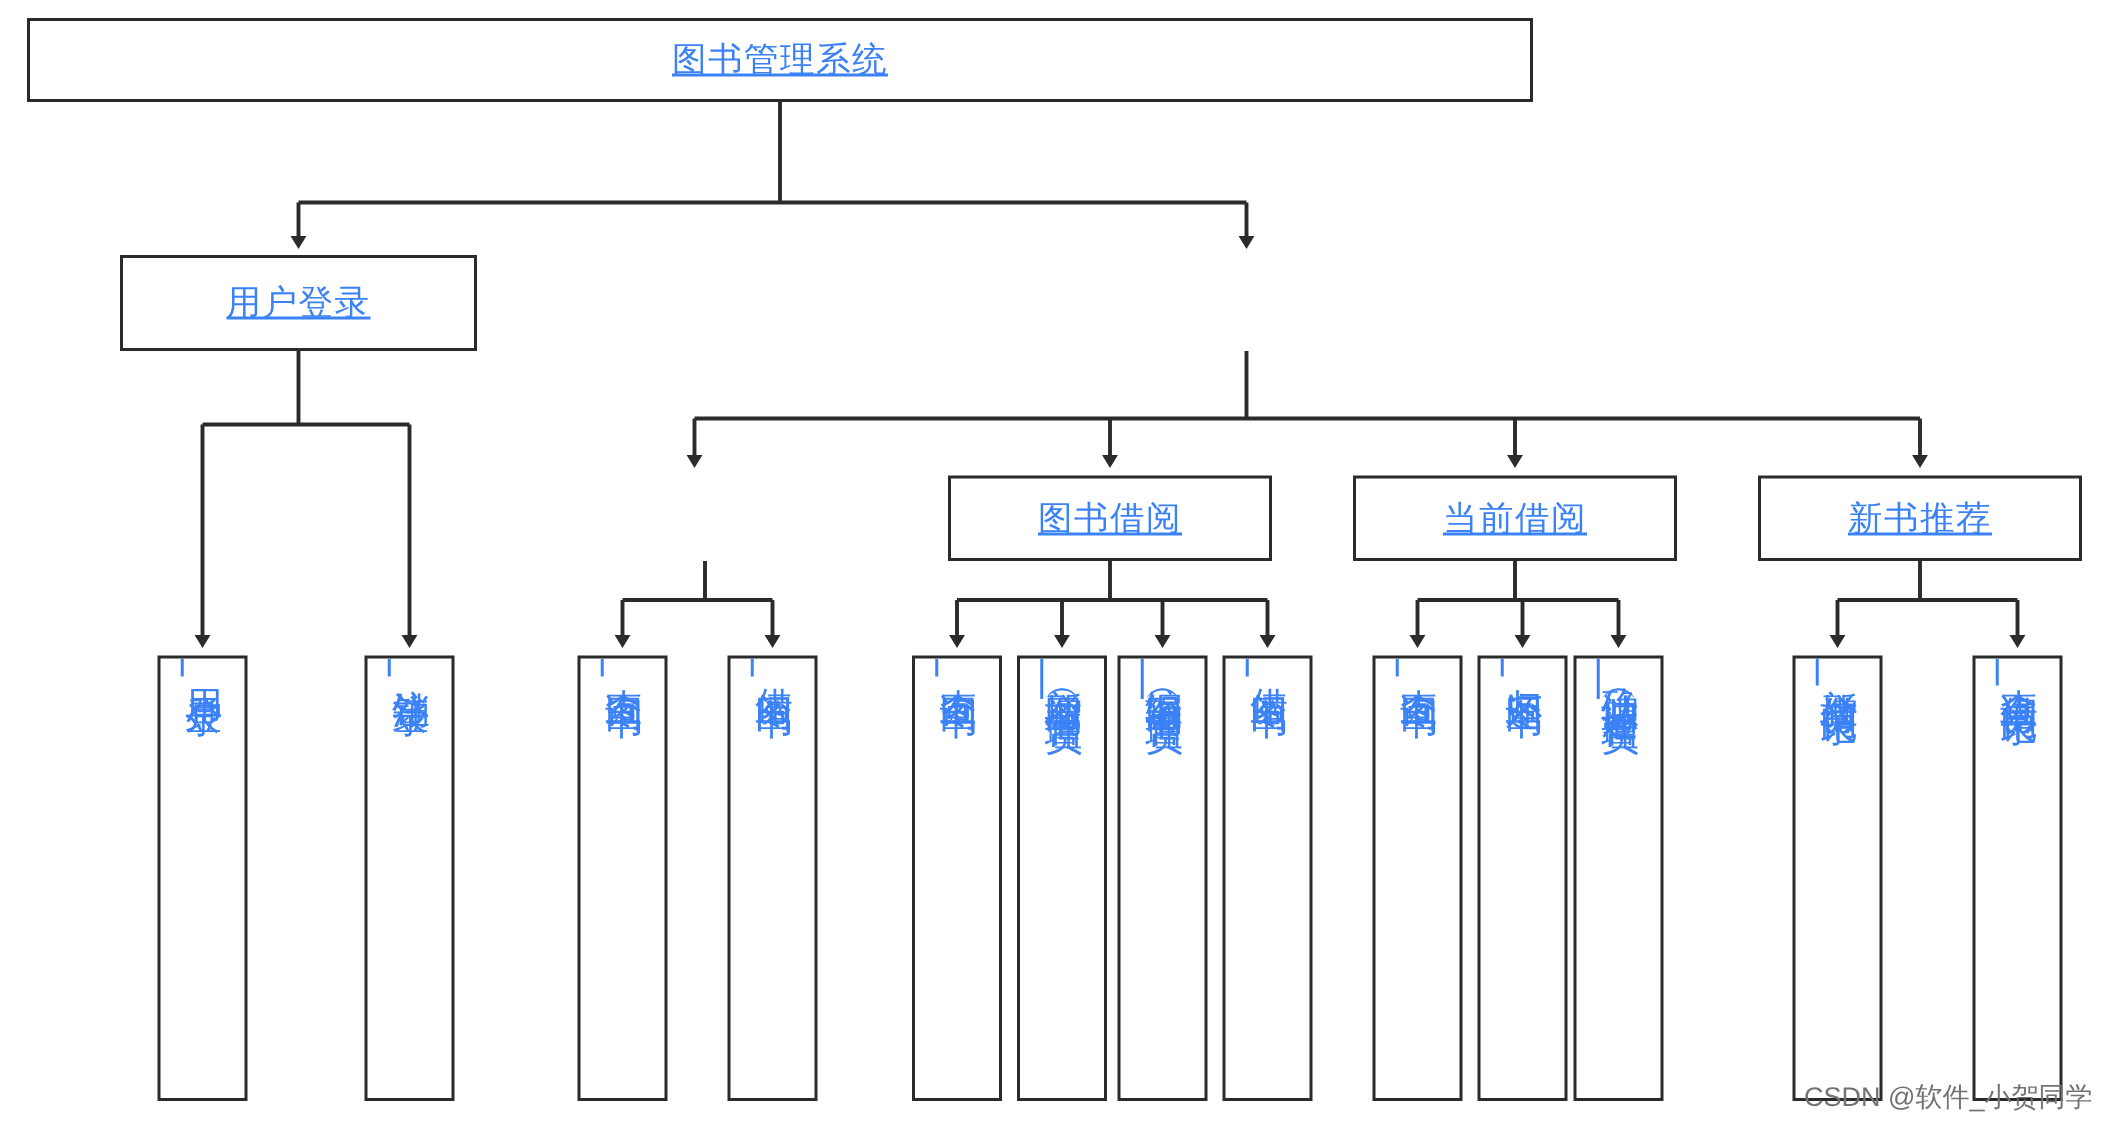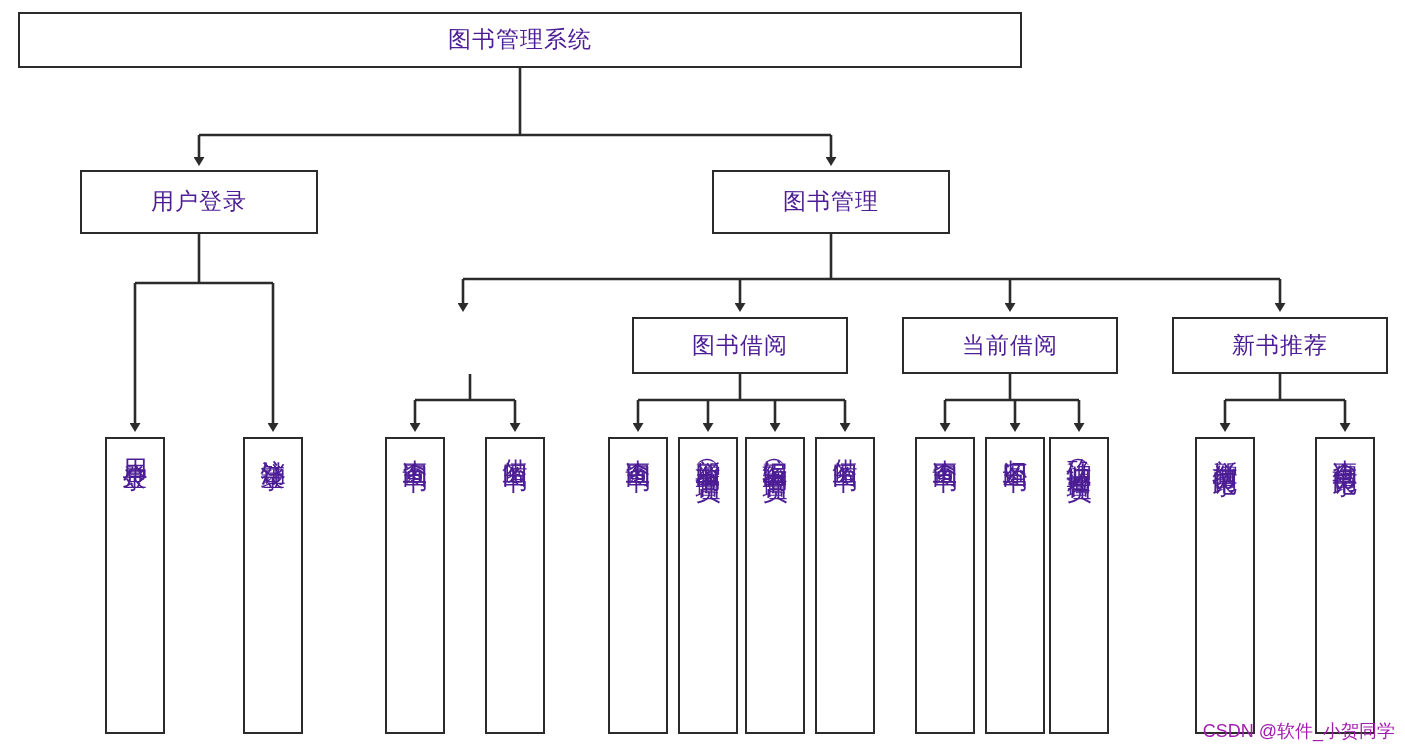--- a/index.html
+++ b/index.html
@@ -29,25 +29,26 @@
     position: absolute;
     box-sizing: border-box;
     background: #ffffff;
     border: 2px solid #2b2b2b;
     display: flex;
     align-items: center;
     justify-content: center;
     overflow: hidden;
   }
   .node .label {
-    color: #4c1d95;
+    color: #3b82f6;
     line-height: 1.18;
     letter-spacing: 1px;
     white-space: nowrap;
     text-align: left;
+    text-decoration: underline;
   }
   .node.horizontal .label {
     font-size: 23px;
   }
   .node.root .label {
     font-size: 23px;
   }
   .node.vertical {
     align-items: flex-start;
     padding-top: 0;
@@ -58,21 +59,21 @@
     font-size: 25px;
     letter-spacing: 3px;
     line-height: 1;
     margin: 0 auto;
   }
   .watermark {
     position: absolute;
     right: 10px;
     bottom: 4px;
     font-size: 18px;
-    color: #a21caf;
+    color: #737373;
     white-space: nowrap;
     user-select: none;
   }
 </style>
 </head>
 <body>
 
 <div id="canvas">
 
   <svg class="edges" viewBox="0 0 1405 747">
@@ -125,23 +126,20 @@
     </g>
   </svg>
 
   <div class="node root horizontal" style="left:18px; top:12px; width:1004px; height:56px;">
     <span class="label">图书管理系统</span>
   </div>
 
   <div class="node horizontal" style="left:80px; top:170px; width:238px; height:64px;">
     <span class="label">用户登录</span>
   </div>
-  <div class="node horizontal" style="left:712px; top:170px; width:238px; height:64px;">
-    <span class="label">图书管理</span>
-  </div>
 
   <div class="node horizontal" style="left:632px; top:317px; width:216px; height:57px;">
     <span class="label">图书借阅</span>
   </div>
   <div class="node horizontal" style="left:902px; top:317px; width:216px; height:57px;">
     <span class="label">当前借阅</span>
   </div>
   <div class="node horizontal" style="left:1172px; top:317px; width:216px; height:57px;">
     <span class="label">新书推荐</span>
   </div>

